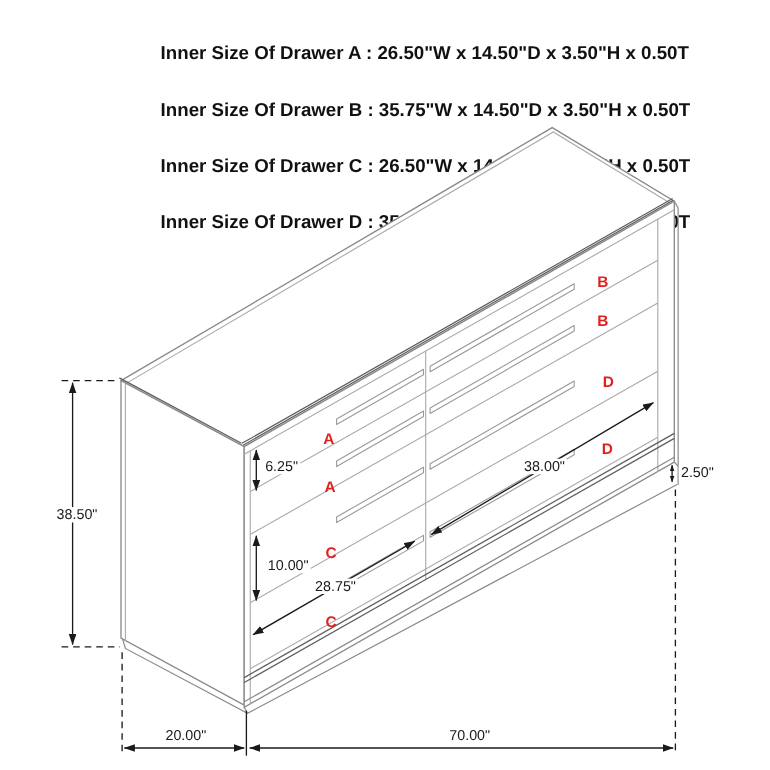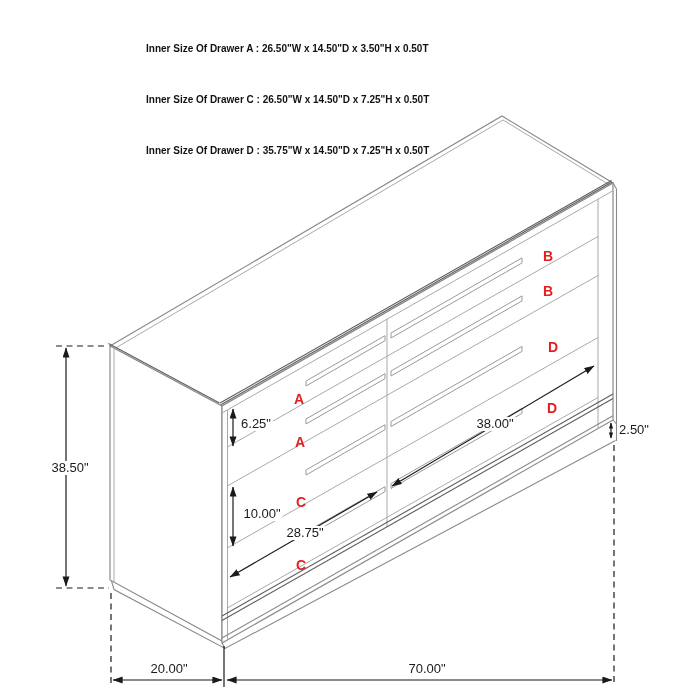--- a/index.html
+++ b/index.html
@@ -1,18 +1,18 @@
 <!DOCTYPE html>
 <html><head>
 <meta charset="utf-8">
 <style>
   html,body{margin:0;padding:0;background:#ffffff;}
   .page{position:relative;width:700px;height:700px;background:#fff;overflow:hidden;
         font-family:"Liberation Sans", sans-serif;}
-  .title-block{position:absolute;left:146px;top:6px;font-size:10px;font-weight:bold;
+  .title-block{position:absolute;left:146px;top:6px;font-size:17px;font-weight:bold;
                color:#111;line-height:17px;white-space:pre;}
   svg.drawing{position:absolute;left:0;top:0;width:700px;height:700px;}
   .dim-label{position:absolute;transform:translate(-50%,-50%);font-size:13px;color:#1a1a1a;
              background:#fff;padding:0 2px;white-space:nowrap;line-height:14px;}
   .drawer-letter{position:absolute;transform:translate(-50%,-50%);font-size:14px;
                  font-weight:bold;color:#e32020;line-height:14px;}
   .ln{stroke:#8a8a8a;stroke-width:1.1;fill:none;}
   .ln-light{stroke:#a9a9a9;stroke-width:1;fill:none;}
   .ln-dark{stroke:#5d5d5d;stroke-width:1.1;fill:none;}
   .face{fill:#ffffff;stroke:#8a8a8a;stroke-width:1.2;}
@@ -21,20 +21,21 @@
   .dimdash{stroke:#1a1a1a;stroke-width:1.2;fill:none;stroke-dasharray:6 4.5;}
   .ah{fill:#1a1a1a;}
 </style>
 </head>
 <body>
 
 <div class="page">
 
   <div class="title-block">
     <div>Inner Size Of Drawer A : 26.50"W x 14.50"D x 3.50"H x 0.50T</div>
+    <div>Inner Size Of Drawer B : 35.75"W x 14.50"D x 3.50"H x 0.50T</div>
     <div>Inner Size Of Drawer C : 26.50"W x 14.50"D x 7.25"H x 0.50T</div>
     <div>Inner Size Of Drawer D : 35.75"W x 14.50"D x 7.25"H x 0.50T</div>
   </div>
 
   <svg class="drawing" viewBox="0 0 700 700">
     <defs>
       <marker id="ae" markerUnits="userSpaceOnUse" markerWidth="11" markerHeight="8" refX="9.6" refY="3.5" orient="auto">
         <path class="ah" d="M0,0 L10,3.5 L0,7 Z"></path>
       </marker>
       <marker id="as" markerUnits="userSpaceOnUse" markerWidth="11" markerHeight="8" refX="9.6" refY="3.5" orient="auto-start-reverse">

